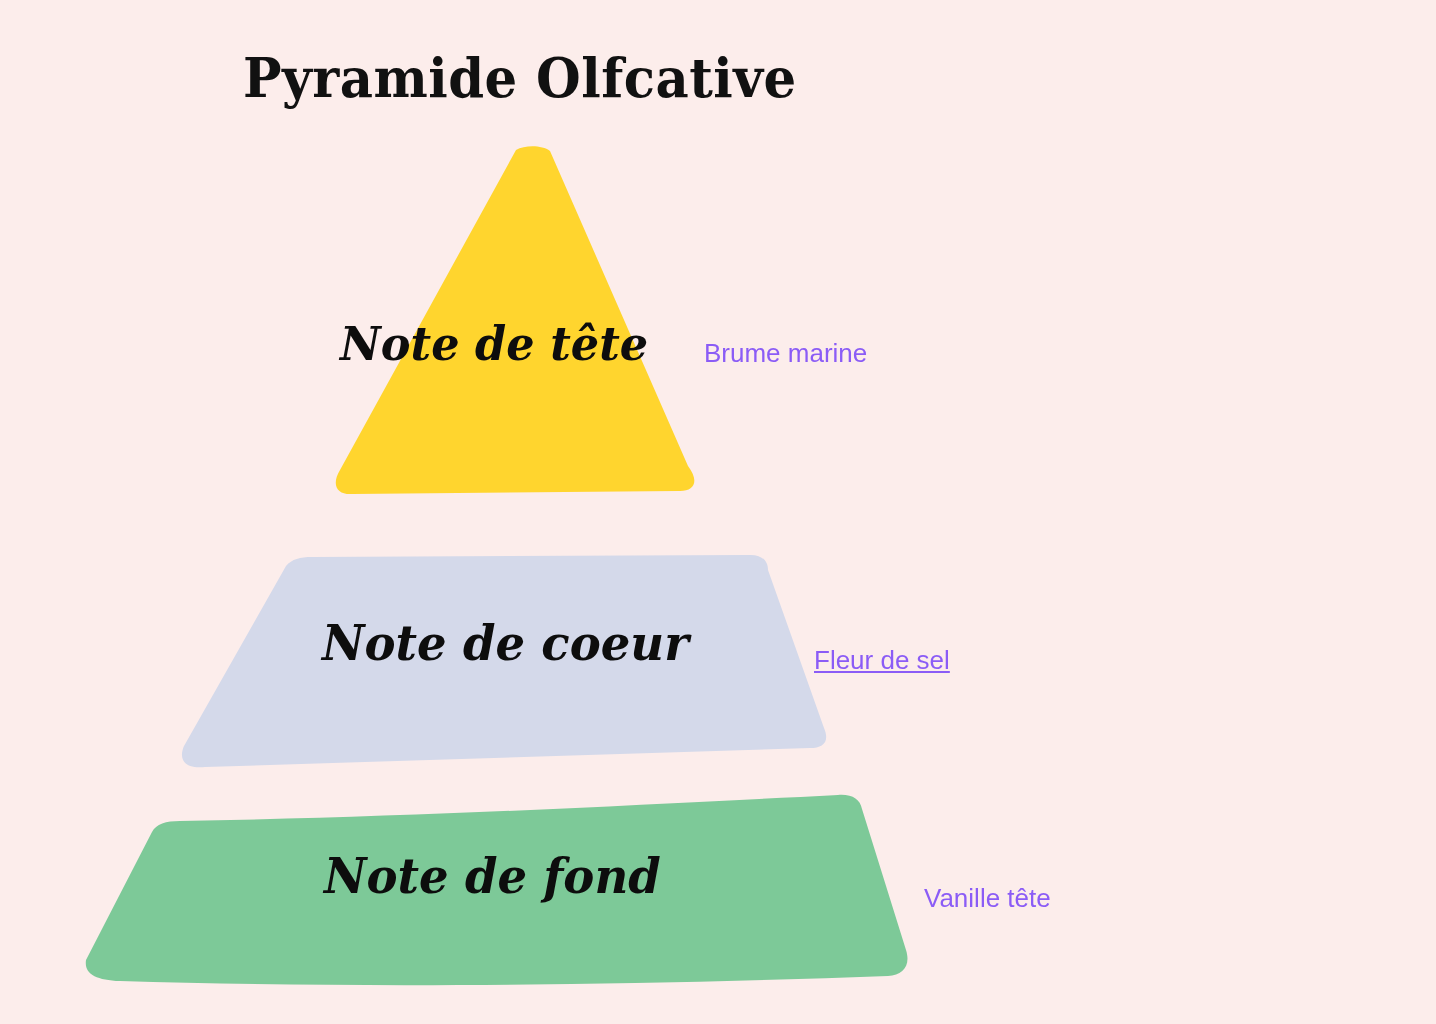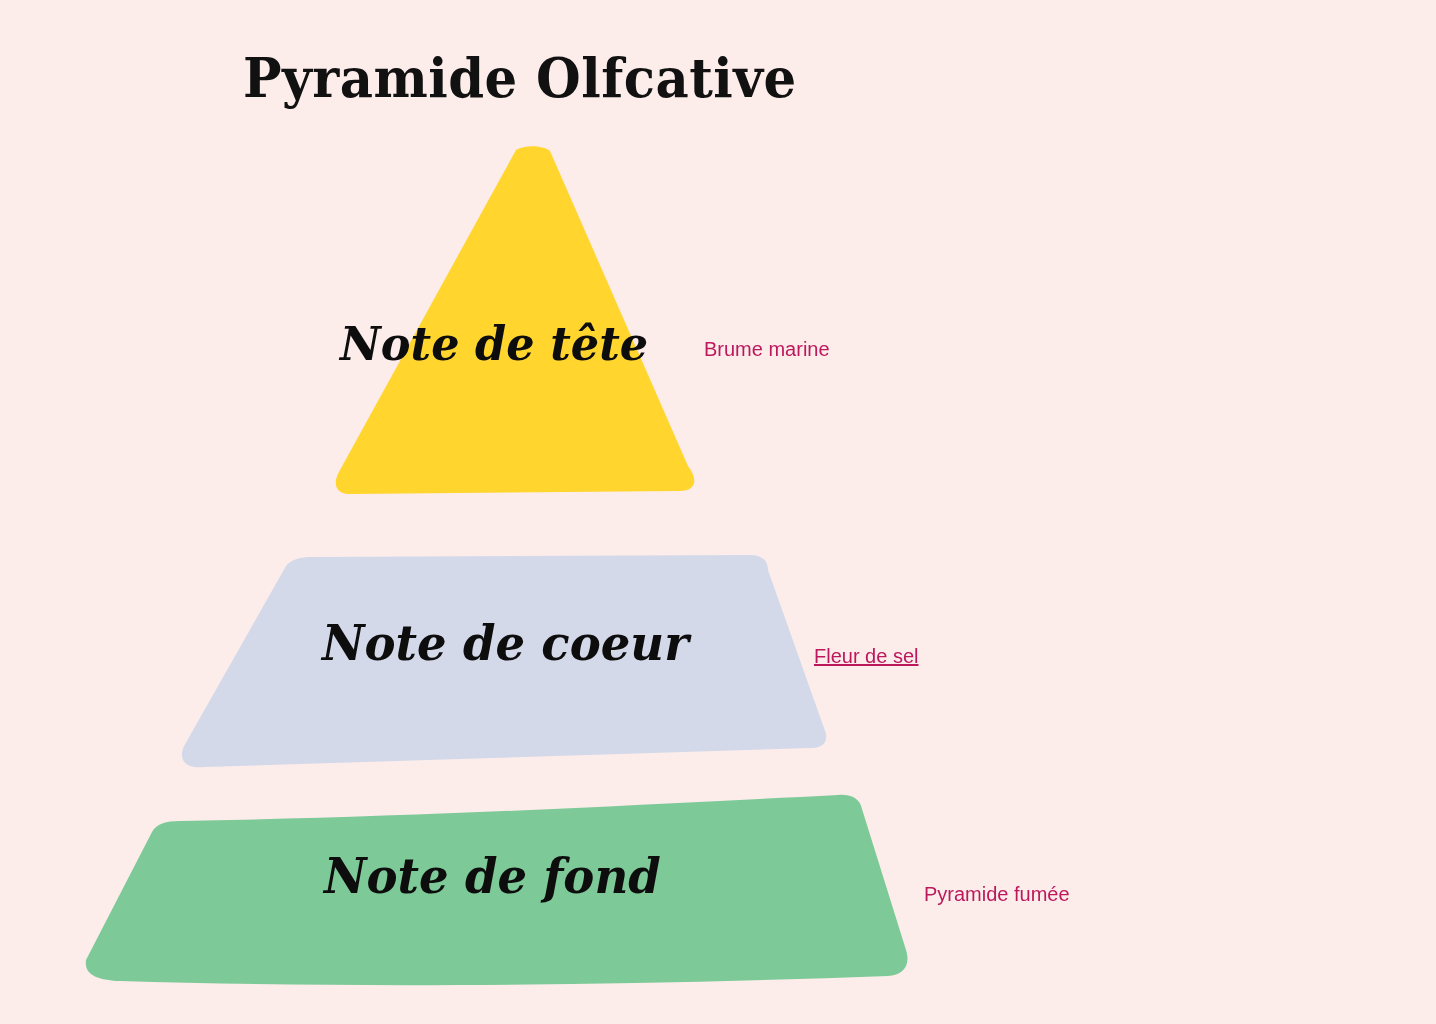--- a/index.html
+++ b/index.html
@@ -74,22 +74,22 @@
     top: 848px;
     font-size: 48px;
     transform: scaleX(0.97);
   }
 
   
   .note-label {
     position: absolute;
     font-family: "Liberation Sans", sans-serif;
     font-weight: normal;
-    font-size: 20px;
-    color: #be185d;
+    font-size: 26px;
+    color: #8b5cf6;
     white-space: nowrap;
   }
   #note-top   { left: 704px; top: 338px; }
   #note-heart { left: 814px; top: 645px; text-decoration: underline; }
   #note-base  { left: 924px; top: 883px; }
 </style>
 </head>
 <body style="background: rgb(252, 237, 235);">
 
 <div id="canvas" style="background: rgb(252, 237, 235);">
@@ -130,15 +130,15 @@
   <div class="tier-caption" id="caption-top">Note de tête</div>
 
   <div class="tier-caption" id="caption-heart">Note de coeur</div>
 
   <div class="tier-caption" id="caption-base">Note de fond</div>
 
   <div class="note-label" id="note-top">Brume marine</div>
 
   <div class="note-label" id="note-heart">Fleur de sel</div>
 
-  <div class="note-label" id="note-base">Pyramide fumée</div>
+  <div class="note-label" id="note-base">Vanille tête</div>
 
 </div>
 
 </body></html>

